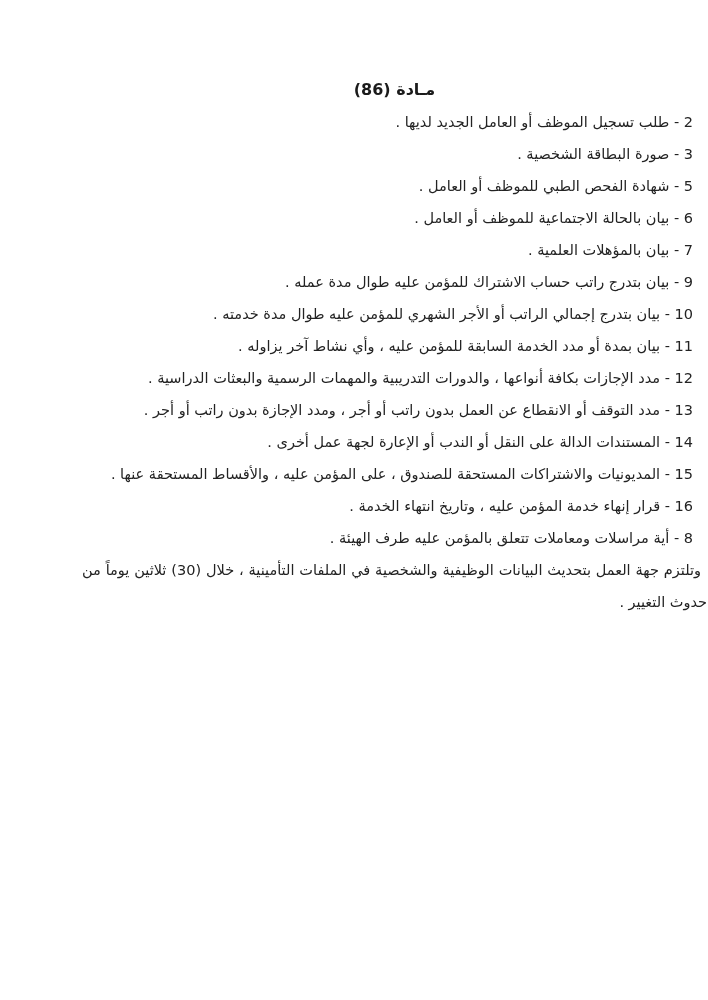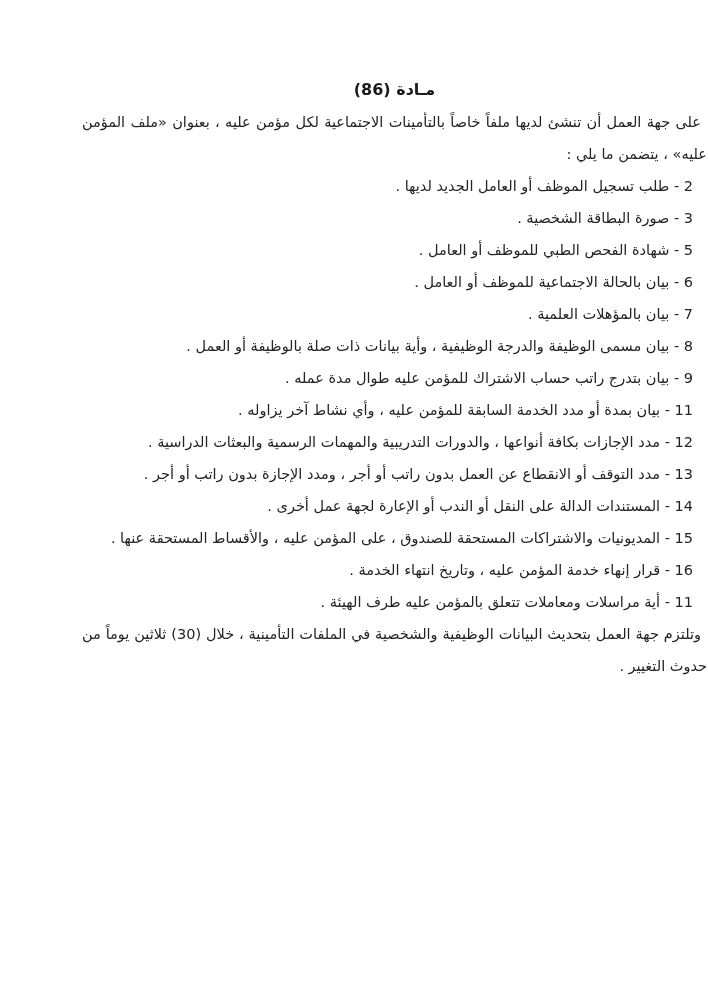--- a/index.html
+++ b/index.html
@@ -67,37 +67,36 @@
 </style>
 </head>
 <body>
 
 <div class="page">
 
   <main class="content">
 
     <h1 class="title">مـادة (86)</h1>
 
-    <p class="para">على جهة العمل أن تنشئ لديها ملفاً خاصاً بالتأمينات الاجتماعية لكل مؤمن عليه ، بعنوان «ملف المؤمن عليه» ، يتضمن ما يلي :</p>
 
     <ol class="items">
       <li class="item">2 - طلب تسجيل الموظف أو العامل الجديد لديها .</li>
       <li class="item">3 - صورة البطاقة الشخصية .</li>
       <li class="item">5 - شهادة الفحص الطبي للموظف أو العامل .</li>
       <li class="item">6 - بيان بالحالة الاجتماعية للموظف أو العامل .</li>
       <li class="item">7 - بيان بالمؤهلات العلمية .</li>
-      <li class="item">8 - بيان مسمى الوظيفة والدرجة الوظيفية ، وأية بيانات ذات صلة بالوظيفة أو العمل .</li>
       <li class="item">9 - بيان بتدرج راتب حساب الاشتراك للمؤمن عليه طوال مدة عمله .</li>
+      <li class="item">10 - بيان بتدرج إجمالي الراتب أو الأجر الشهري للمؤمن عليه طوال مدة خدمته .</li>
       <li class="item">11 - بيان بمدة أو مدد الخدمة السابقة للمؤمن عليه ، وأي نشاط آخر يزاوله .</li>
       <li class="item">12 - مدد الإجازات بكافة أنواعها ، والدورات التدريبية والمهمات الرسمية والبعثات الدراسية .</li>
       <li class="item">13 - مدد التوقف أو الانقطاع عن العمل بدون راتب أو أجر ، ومدد الإجازة بدون راتب أو أجر .</li>
       <li class="item">14 - المستندات الدالة على النقل أو الندب أو الإعارة لجهة عمل أخرى .</li>
       <li class="item">15 - المديونيات والاشتراكات المستحقة للصندوق ، على المؤمن عليه ، والأقساط المستحقة عنها .</li>
       <li class="item">16 - قرار إنهاء خدمة المؤمن عليه ، وتاريخ انتهاء الخدمة .</li>
-      <li class="item">11 - أية مراسلات ومعاملات تتعلق بالمؤمن عليه طرف الهيئة .</li>
+      <li class="item">8 - أية مراسلات ومعاملات تتعلق بالمؤمن عليه طرف الهيئة .</li>
     </ol>
 
     <p class="para">وتلتزم جهة العمل بتحديث البيانات الوظيفية والشخصية في الملفات التأمينية ، خلال (30) ثلاثين يوماً من حدوث التغيير .</p>
 
   </main>
 
   <footer class="page-footer">
     <span>83</span>
   </footer>
 

